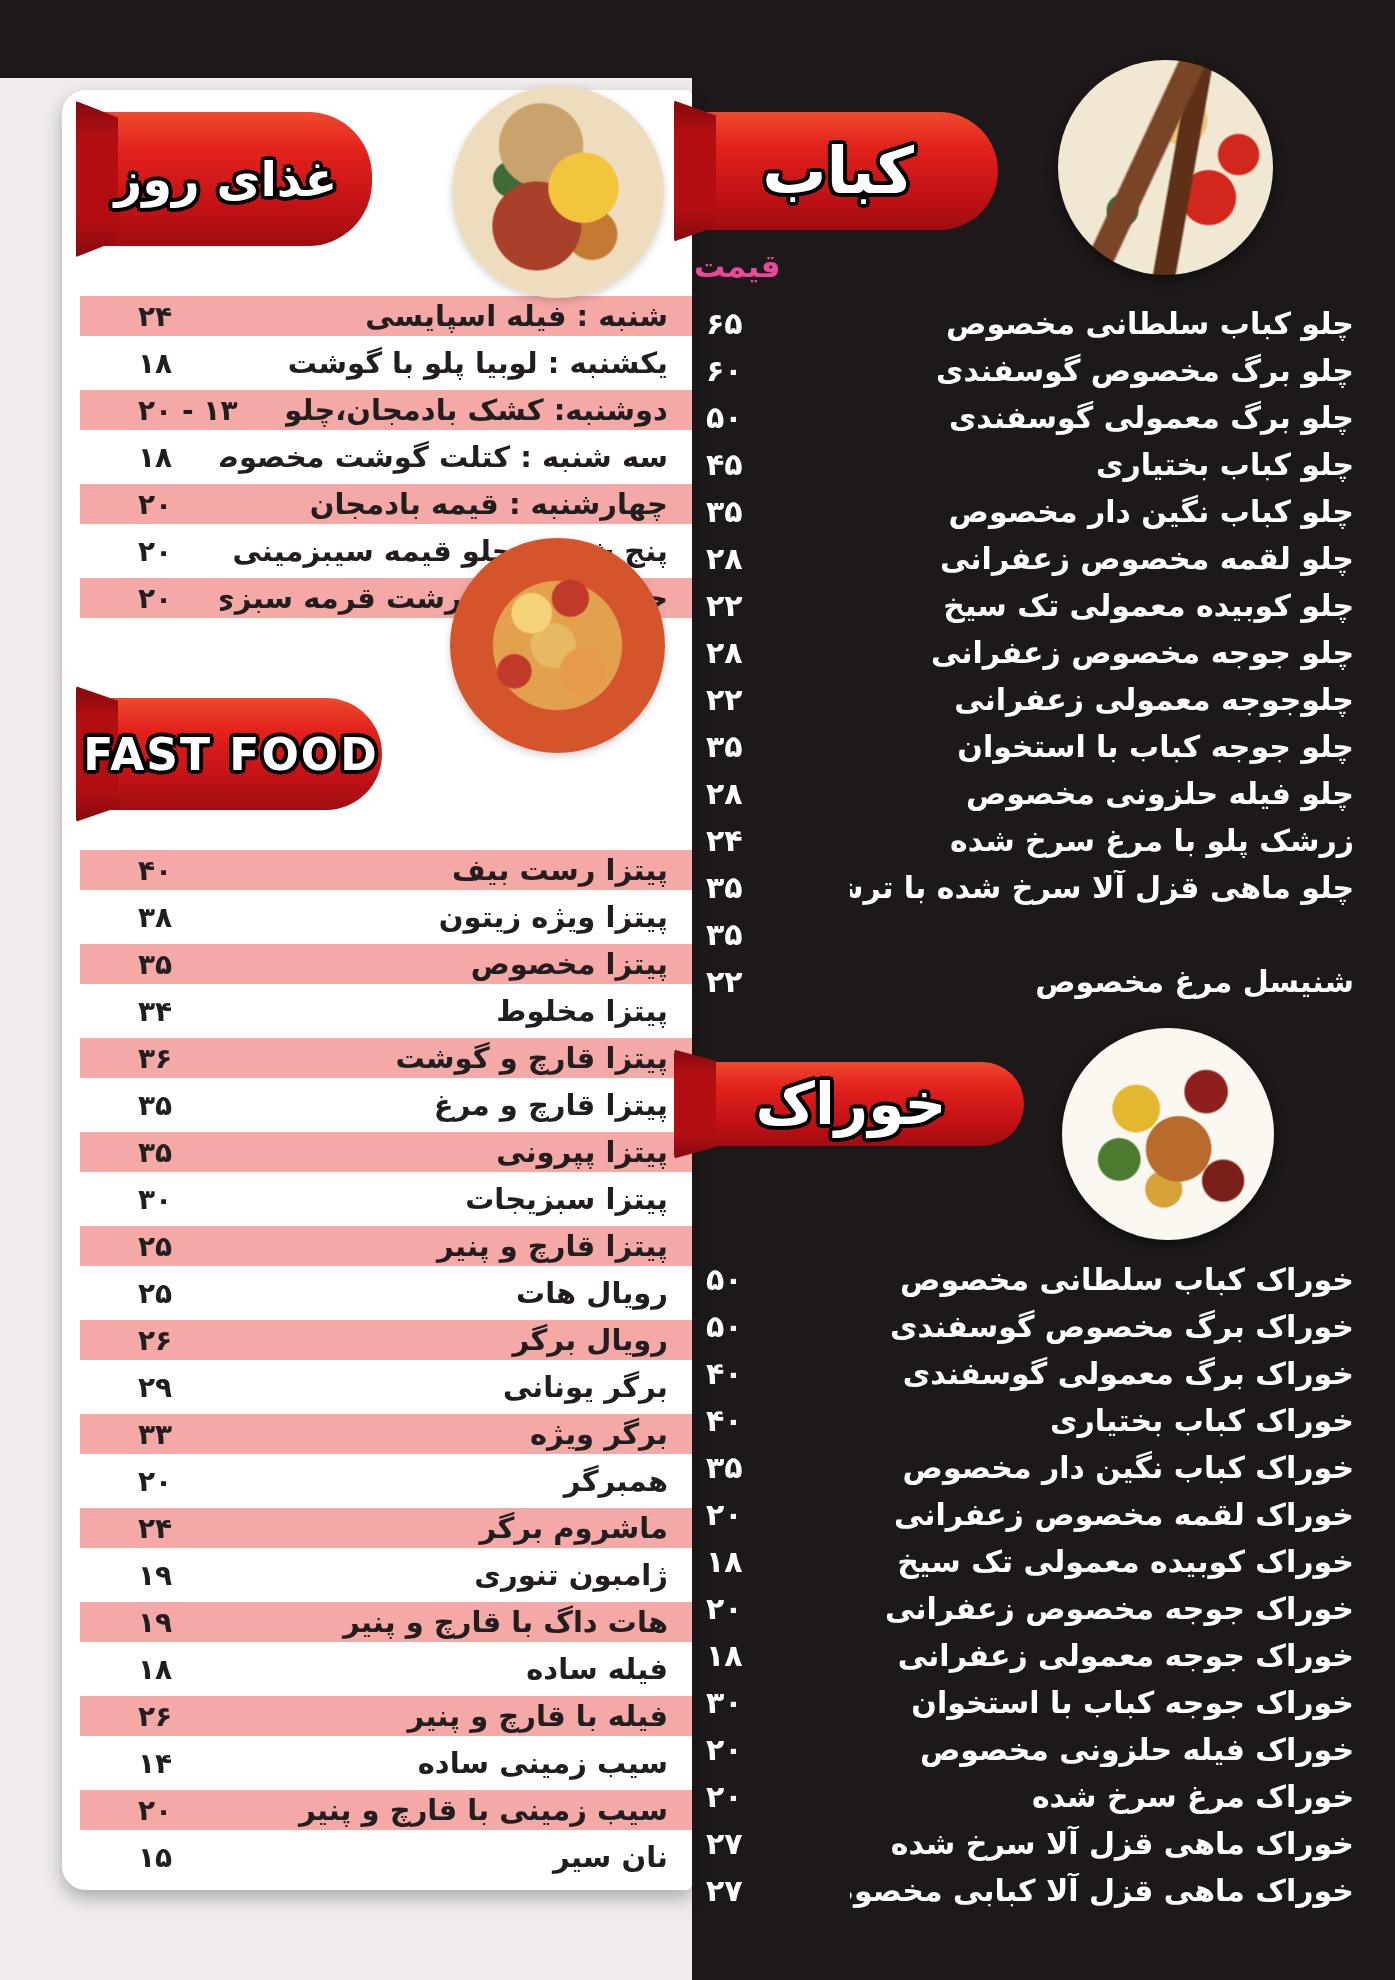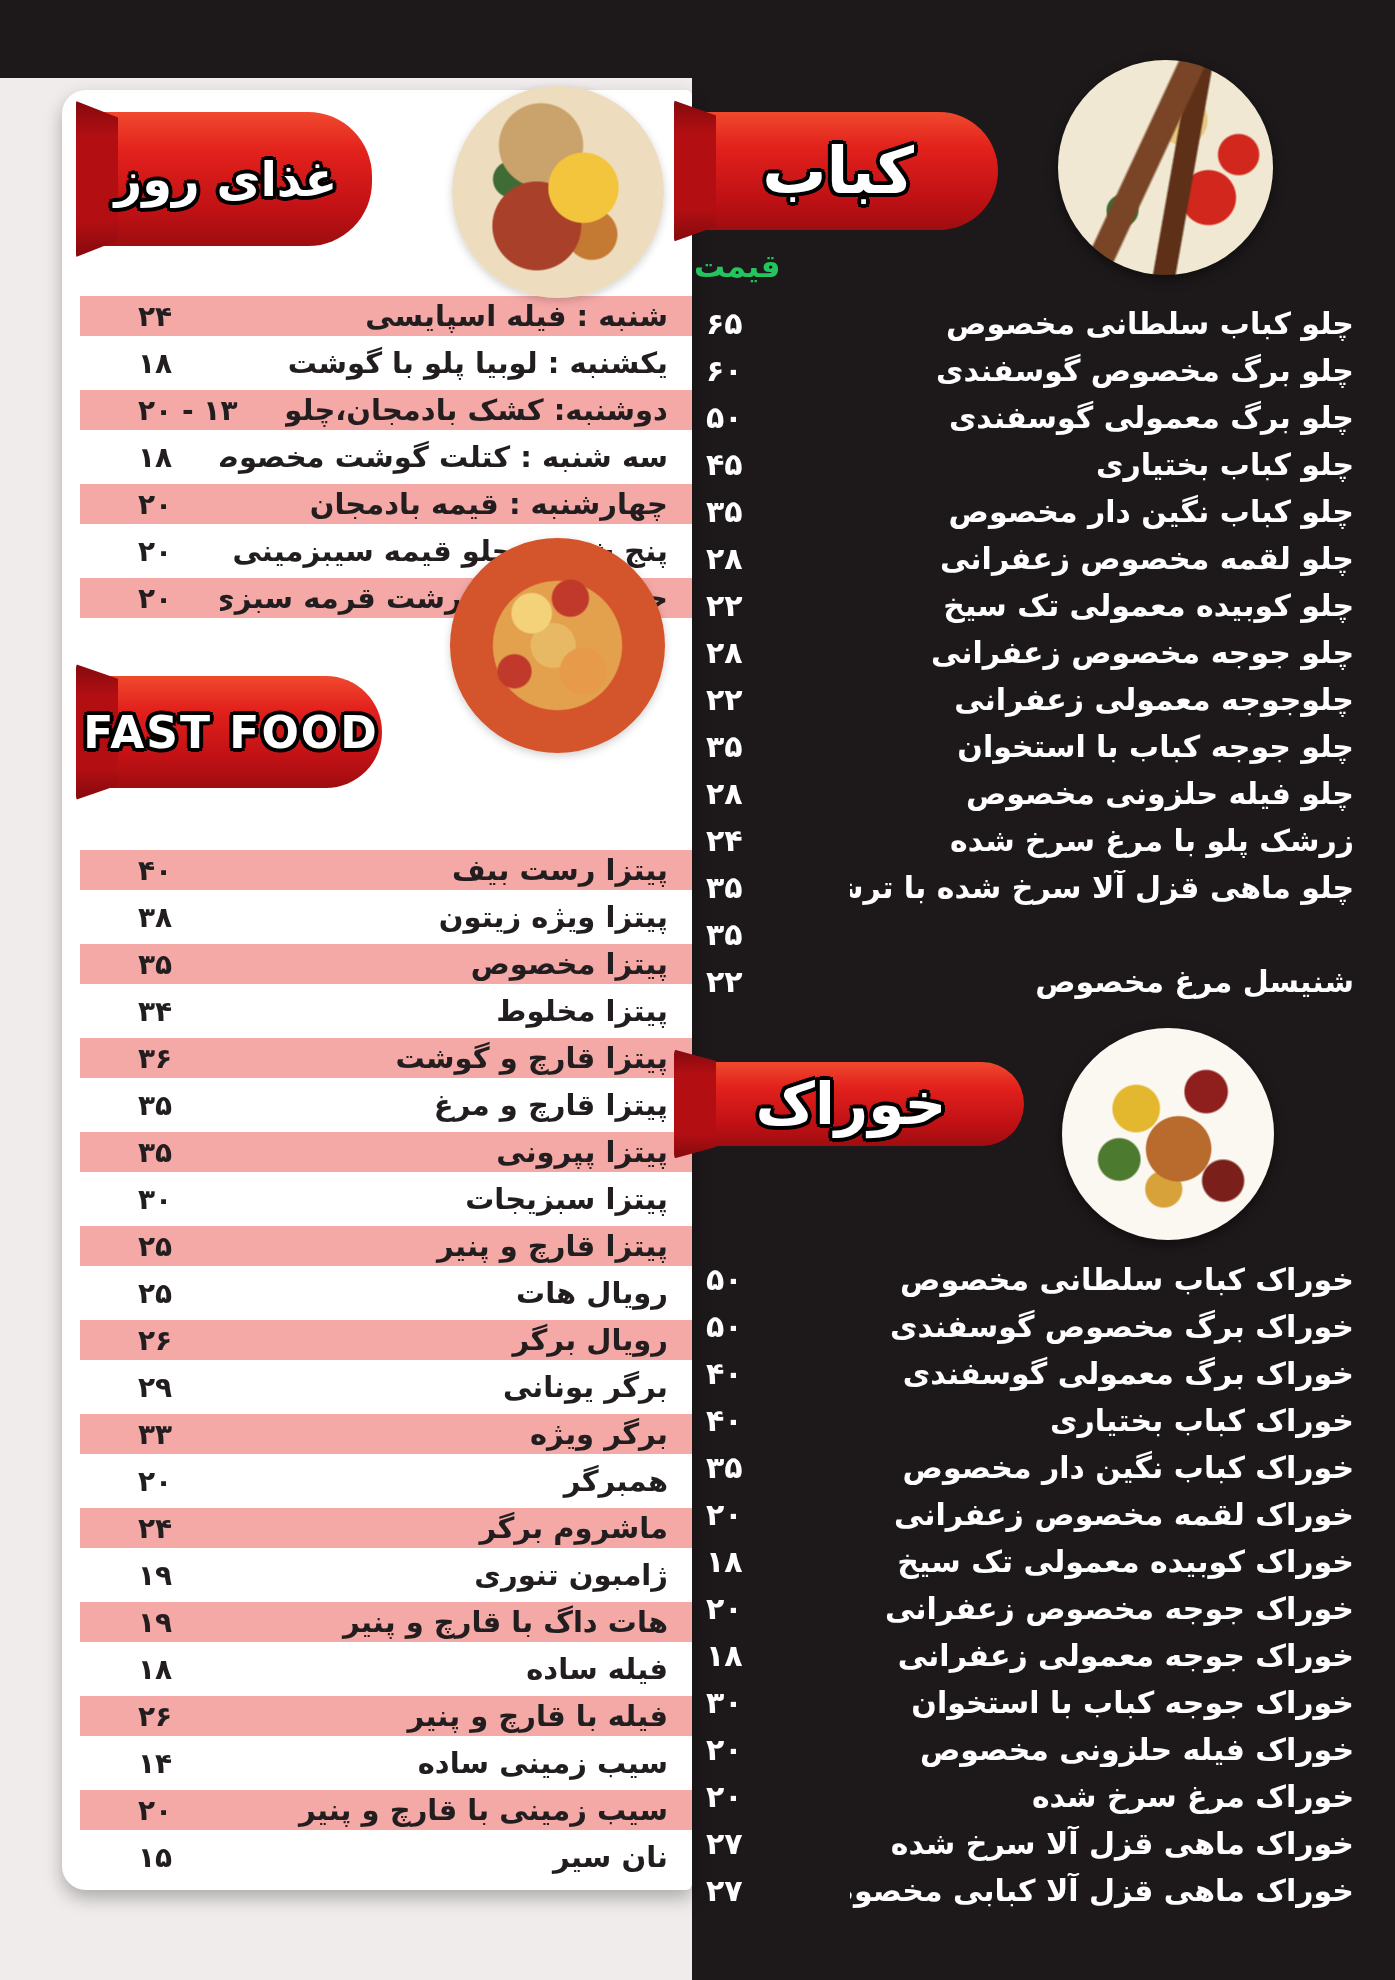--- a/index.html
+++ b/index.html
@@ -30,21 +30,21 @@
     border-radius:8px 0 0 8px;z-index:-1;
     clip-path:polygon(0 3%,100% 13%,100% 87%,0 97%);
   }
   .banner .t{
     color:#fff;font-weight:800;white-space:nowrap;
     text-shadow:-3px -3px 0 #000,3px -3px 0 #000,-3px 3px 0 #000,3px 3px 0 #000,
                 -4px 0 0 #000,4px 0 0 #000,0 -4px 0 #000,0 4px 0 #000;
   }
   .banner-daily{left:80px;top:112px;width:292px;height:134px;}
   .banner-daily .t{font-size:48px;direction:rtl;}
-  .banner-fastfood{left:80px;top:676px;width:302px;height:112px;}
+  .banner-fastfood{left:80px;top:698px;width:302px;height:112px;}
   .banner-fastfood .t{font-size:44px;letter-spacing:2px;}
   .banner-kebab{left:678px;top:112px;width:320px;height:118px;}
   .banner-kebab .t{font-size:64px;direction:rtl;}
   .banner-khorak{left:678px;top:1062px;width:346px;height:84px;}
   .banner-khorak .t{font-size:58px;direction:rtl;}
   
   .photo{position:absolute;border-radius:50%;z-index:4;}
   .photo-daily{
     left:452px;top:86px;width:212px;height:212px;
     background:
@@ -114,21 +114,21 @@
   .list-dark .mrow{height:42px;margin-bottom:5px;padding:0 20px 0 12px;box-sizing:border-box;}
   .list-dark .p{
     direction:ltr;font-size:30px;font-weight:700;color:#ffffff;white-space:nowrap;width:96px;
   }
   .list-dark .n{
     direction:rtl;text-align:right;flex:1;font-size:30px;font-weight:700;color:#ffffff;
     white-space:nowrap;overflow:hidden;
   }
   .price-label{
     position:absolute;left:694px;top:248px;width:120px;
-    direction:rtl;text-align:left;color:#22c55e;font-size:31px;font-weight:700;z-index:2;
+    direction:rtl;text-align:left;color:#ec4899;font-size:31px;font-weight:700;z-index:2;
   }
 </style>
 </head>
 <body>
 
 <div class="left-region"></div>
 <div class="card"></div>
 
 <div class="banner banner-daily">
   <span class="t">غذای روز</span>

